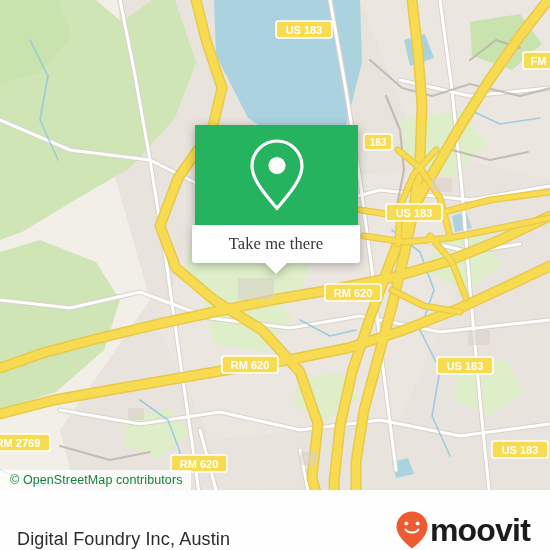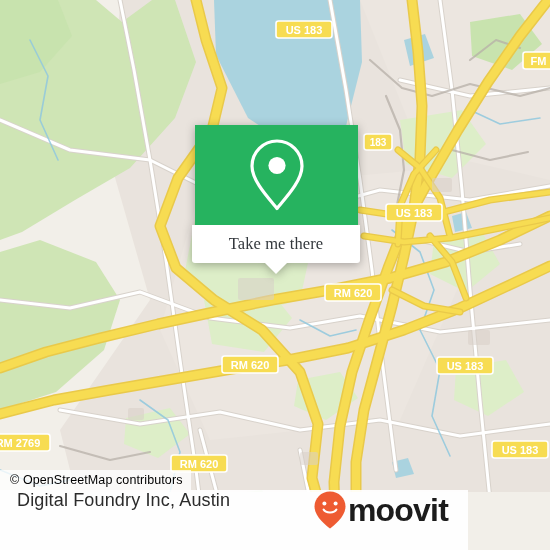--- a/index.html
+++ b/index.html
@@ -38,21 +38,21 @@
   
   .attribution {
     position: absolute;
     left: 0;
     top: 470px;
     height: 20px;
     padding: 0 8px 0 10px;
     display: flex;
     align-items: center;
     background: rgba(255,255,255,0.78);
-    color: #000000;
+    color: #15803d;
     font-size: 12.5px;
     letter-spacing: 0.1px;
     white-space: nowrap;
     z-index: 30;
   }
 
   
   .callout {
     position: absolute;
     left: 192px;
@@ -100,25 +100,25 @@
     border-left: 12px solid transparent;
     border-right: 12px solid transparent;
     border-top: 12px solid #ffffff;
   }
 
   
   .bottombar {
     position: absolute;
     left: 0;
     top: 490px;
-    width: 468px;
+    width: 550px;
     height: 60px;
     background: rgba(255,255,255,0.93);
     display: flex;
-    align-items: flex-start;
+    align-items: flex-end;
     justify-content: space-between;
     padding: 0 20px 0 17px;
     box-sizing: border-box;
     z-index: 50;
   }
   .place-label {
     font-size: 18px;
     color: #2b2b2b;
     letter-spacing: 0.15px;
     white-space: nowrap;

